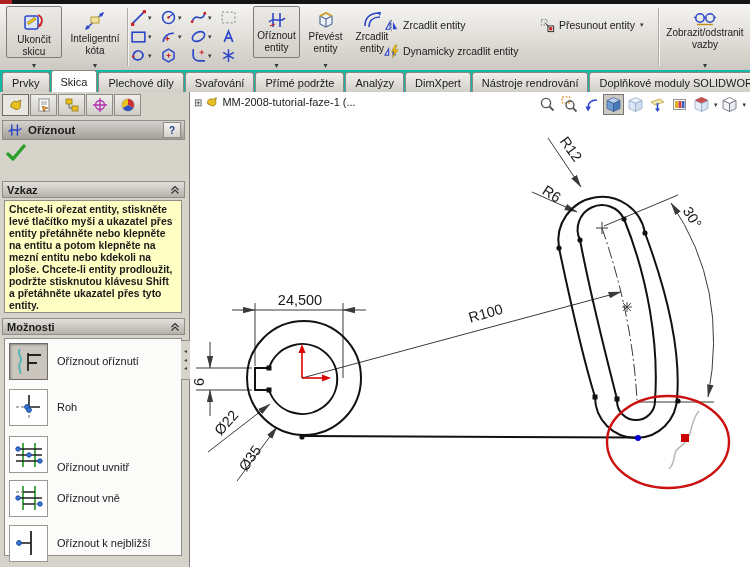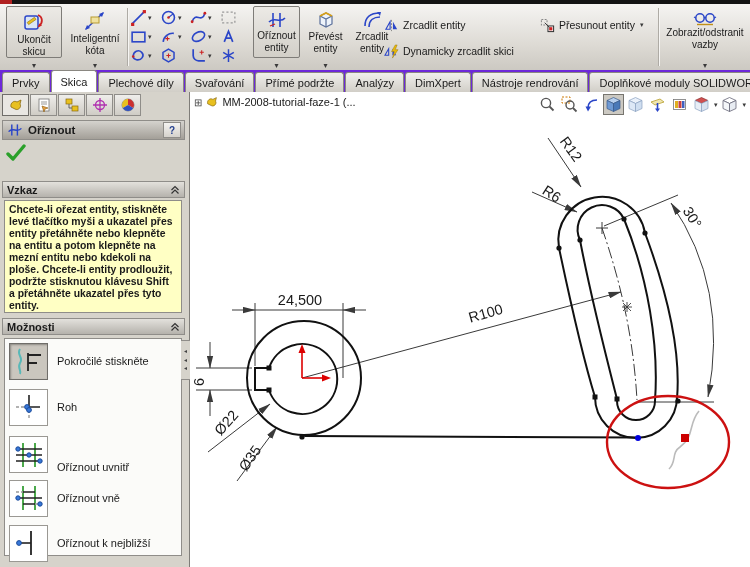--- a/index.html
+++ b/index.html
@@ -18,21 +18,21 @@
   .caret::after{content:"▾";}
   .vsep{position:absolute;top:4px;bottom:4px;width:1px;background:#aeaba5;box-shadow:1px 0 0 #f6f5f3;}
   .grid{position:absolute;left:130px;top:4px;width:120px;}
   .grow{display:flex;align-items:center;height:19px;}
   .gcell{display:flex;align-items:center;width:30px;}
   .gcell svg{flex:0 0 auto;}
   .mini-caret{font-size:7px;color:#3a3a3a;margin-left:1px;}
   .listcol{position:absolute;font-size:10.5px;}
   .listrow{display:flex;align-items:center;height:18px;gap:4px;white-space:nowrap;margin-top:8px;}
   
-  #tabbar{position:absolute;left:0;top:70px;width:750px;height:22px;background:#6d28d9;
+  #tabbar{position:absolute;left:0;top:70px;width:750px;height:22px;background:#14b8a6;
           display:flex;align-items:flex-end;padding-left:2px;box-sizing:border-box;overflow:hidden;}
   .tab{height:19px;padding:0 9px;margin-right:1px;display:flex;align-items:center;white-space:nowrap;
        font-size:11px;border:1px solid #8a8781;border-bottom:none;border-radius:3px 3px 0 0;
        background:linear-gradient(#f0efec,#d1cec7);}
   .tab.active{background:#ffffff;font-weight:normal;height:21px;}
   
   #panel{position:absolute;left:0;top:92px;width:190px;height:475px;background:#d6d3cb;
          border-right:1px solid #7f7d79;box-sizing:border-box;}
   #graphics{position:absolute;left:190px;top:92px;width:560px;height:475px;background:#ffffff;}
   
@@ -232,21 +232,21 @@
         <line x1="8" y1="2" x2="8" y2="14" stroke="#888" stroke-width="1" stroke-dasharray="2 1.5"></line>
       </svg>
       <span>Zrcadlit entity</span>
     </div>
     <div class="listrow">
       <svg width="15" height="15" viewBox="0 0 16 16">
         <polygon points="1,12 5,5 5,12" fill="none" stroke="#2b46c8" stroke-width="1.1"></polygon>
         <polygon points="13,12 9,5 9,12" fill="#2b46c8"></polygon>
         <polygon points="12,1 8,8 11,8 9,15 15,6 12,6 14,1" fill="#e8b80a" stroke="#9a7a10" stroke-width="0.5"></polygon>
       </svg>
-      <span>Dynamicky zrcadlit skici</span>
+      <span>Dynamicky zrcadlit entity</span>
     </div>
     <div class="listrow">
       <svg width="15" height="15" viewBox="0 0 16 16">
         <g fill="#4a66cc">
             <rect x="1" y="1" width="4" height="4"></rect>
             <rect x="6" y="1" width="4" height="4"></rect>
             <rect x="11" y="1" width="4" height="4"></rect>
           </g>
         <g fill="#9fb0e4">
             <rect x="1" y="6" width="4" height="4"></rect>
@@ -373,21 +373,21 @@
   </div>
 
   <div id="optgroup">
     <div class="opt-row selected" style="top:2px;">
       <span class="opt-icon">
         <svg width="30" height="28" viewBox="0 0 30 28">
             <path d="M6 2 C2 8 10 10 6 16 C3 21 8 24 6 27" fill="none" stroke="#58b8b8" stroke-width="2"></path>
             <path d="M14 6 V24 M14 8 H27 M14 16 H23" fill="none" stroke="#222" stroke-width="1.8"></path>
           </svg>
       </span>
-      <span class="opt-label">Pokročilé stiskněte</span>
+      <span class="opt-label">Oříznout oříznutí</span>
     </div>
     <div class="opt-row" style="top:48px;">
       <span class="opt-icon">
         <svg width="30" height="28" viewBox="0 0 30 28">
             <path d="M2 14 H12" stroke="#999" stroke-width="1.4" stroke-dasharray="3 2"></path>
             <path d="M15 17 V26" stroke="#999" stroke-width="1.4" stroke-dasharray="3 2"></path>
             <path d="M12 14 H26 M15 2 V17" stroke="#222" stroke-width="1.6"></path>
             <circle cx="13" cy="14" r="2.4" fill="#3878d8" stroke="#1a4a9a"></circle>
             <circle cx="15" cy="17" r="2.4" fill="#3878d8" stroke="#1a4a9a"></circle>
           </svg>

